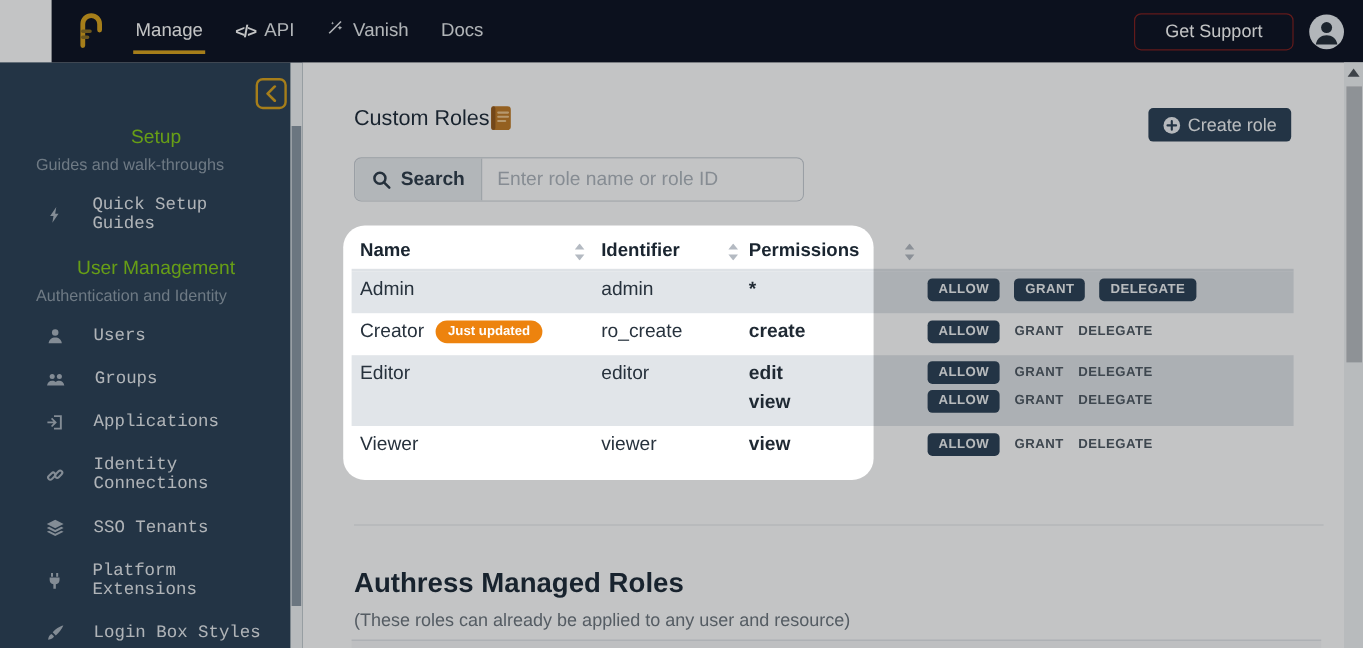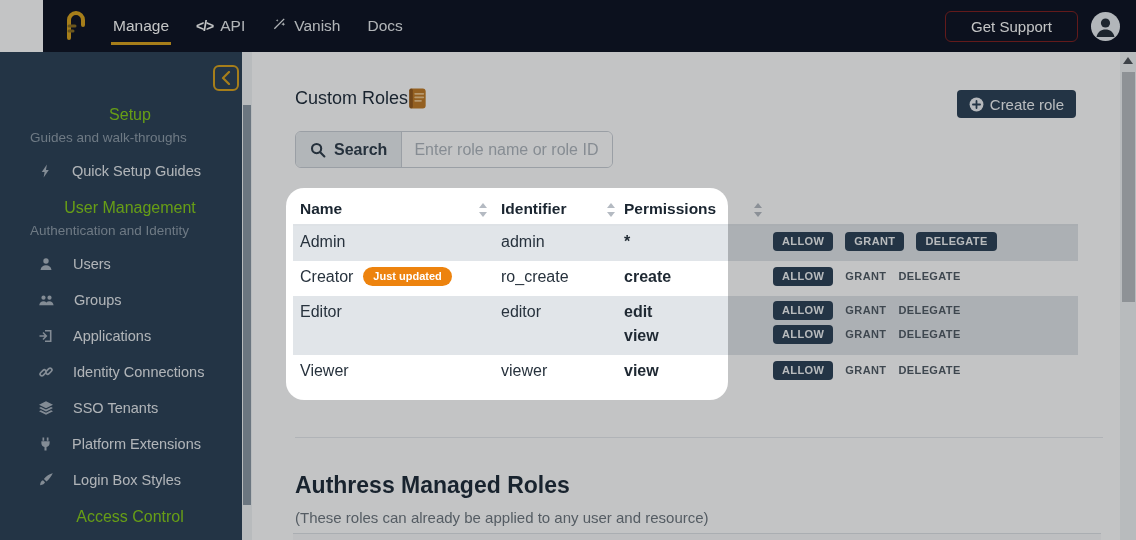--- a/index.html
+++ b/index.html
@@ -25,34 +25,34 @@
 
   
   .sidebar { position:absolute; top:52px; left:0; width:252px; bottom:0; background:#2a3f54; z-index:4; }
   .collapse-btn { position:absolute; top:13px; left:213px; width:26px; height:26px;
               border:2px solid #d9a21b; border-radius:6px; background:transparent;
               display:flex; align-items:center; justify-content:center; cursor:pointer; }
   .sb-inner { position:absolute; top:44px; left:30px; right:22px; }
   .sb-section { margin-bottom:10px; }
   .sb-title { color:#84cc16; font-size:16px; margin:10px 0 6px; font-weight:400;text-align:center; }
   .sb-sub { color:#8e9ca9; font-size:13.5px; margin:0 0 8px; }
-  .sb-item { display:flex; align-items:center; gap:19px; padding:10px 0 10px 8px;
-              color:#e6eaee; font-size:14.5px; cursor:pointer; }
+  .sb-item { display:flex; align-items:center; gap:24px; padding:10px 0 10px 8px;
+              color:#e6eaee; font-size:14.5px; cursor:pointer;font-family:Liberation Mono, monospace; }
   .sb-item svg { flex:none; }
   .sb-track { position:absolute; top:0; right:0; width:10px; bottom:0; background:#f1f3f5; }
   .sb-thumb { position:absolute; top:53px; left:1px; width:8px; height:400px; background:#8a97a3; }
 
   
   .content { position:absolute; top:52px; left:252px; right:0; bottom:0; background:#fff; }
   .page-title { position:absolute; left:43px; top:36px; font-size:18px; font-weight:normal;
               color:#1b2836; display:flex; align-items:center; gap:0; }
   .create-btn { position:absolute; right:60px; top:38px; height:28px; display:flex; align-items:center;
               gap:6px; background:#2a3f54; color:#f2f5f7; font-size:15px; padding:8px 12px;
               border:none; border-radius:4px; font-family:inherit; cursor:pointer; }
-  .search-wrap { position:absolute; left:43px; top:79px; width:318px; height:37px; display:flex;
+  .search-wrap { position:absolute; left:43px; top:79px; width:375px; height:37px; display:flex;
               border:1px solid #c8ced4; border-radius:6px; overflow:hidden; background:#fff; }
   .search-addon { display:flex; align-items:center; gap:8px; padding:0 14px; background:#e9ecef;
               border-right:1px solid #c8ced4; color:#2d3b49; font-size:16px; font-weight:bold; }
   .search-wrap input { flex:1; border:none; outline:none; font-size:16px; padding:0 12px;
               color:#333; background:#fff; font-family:Liberation Sans, sans-serif; }
   .search-wrap input::placeholder { color:#aeb5bc; }
 
   
   .roles-table { position:absolute; left:41px; top:142px; width:785px; }
   .t-head { position:relative; height:32px; border-bottom:2px solid #dee2e6; }

